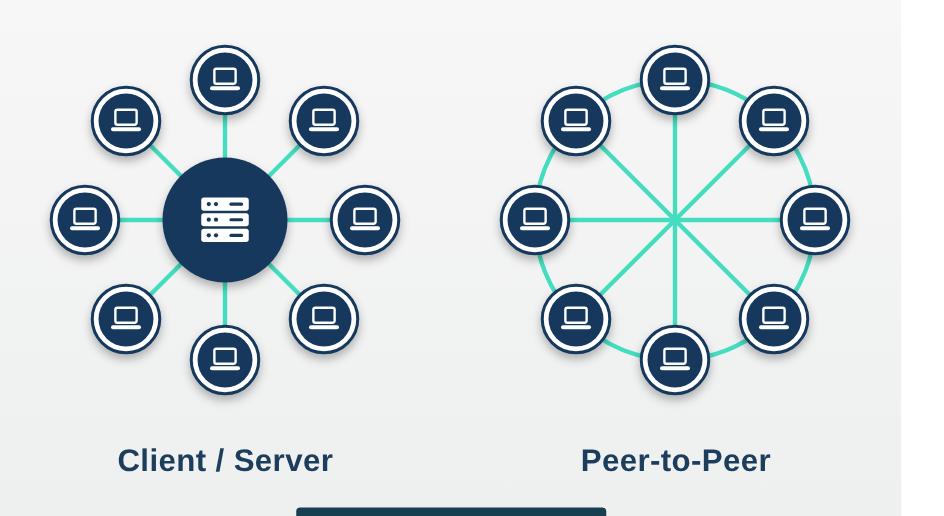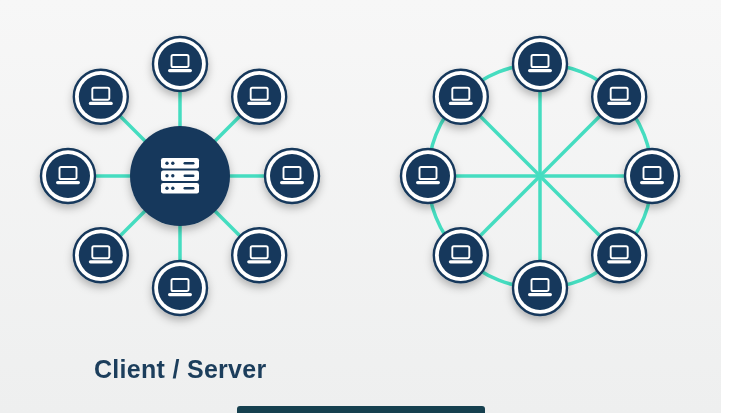--- a/index.html
+++ b/index.html
@@ -217,16 +217,17 @@
           </g>
           <g transform="translate(108.80404050710666,92.80404050710669)" filter="url(#sh1)">
             <circle cx="0" cy="0" r="27" fill="#ffffff" stroke="#17395b" stroke-width="2.4"></circle>
             <circle cx="0" cy="0" r="22" fill="#17395b"></circle>
             <g>
               <rect x="-8.5" y="-9" width="17" height="12" rx="1.6" fill="none" stroke="#fff" stroke-width="1.9"></rect>
               <rect x="-12" y="5" width="24" height="3.2" rx="1.6" fill="#fff"></rect>
             </g>
           </g>
         </svg>
+      <div class="label">Peer-to-Peer</div>
     </div>
   </div>
   <div class="bottom-bar"></div>
 </div>
 
 </body></html>

